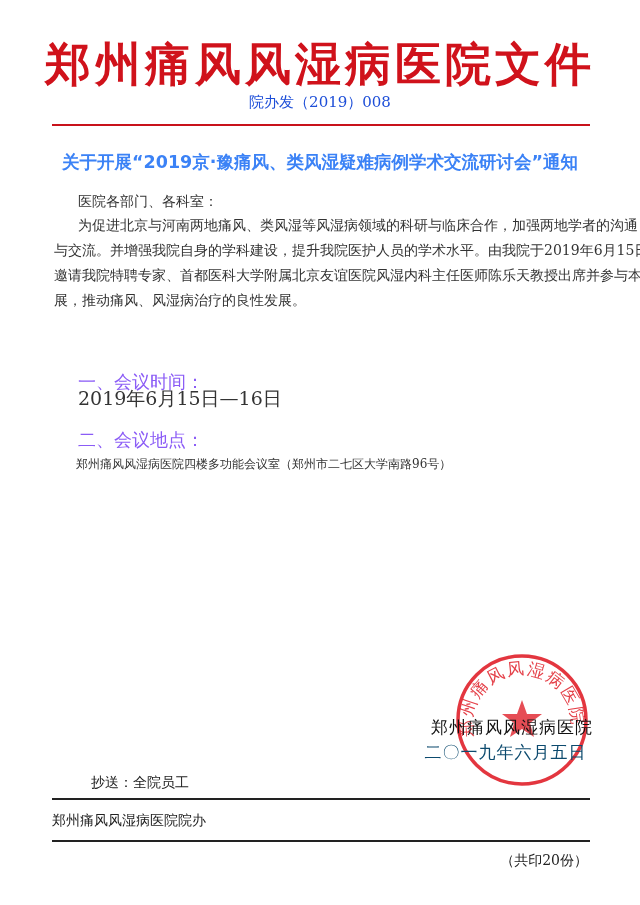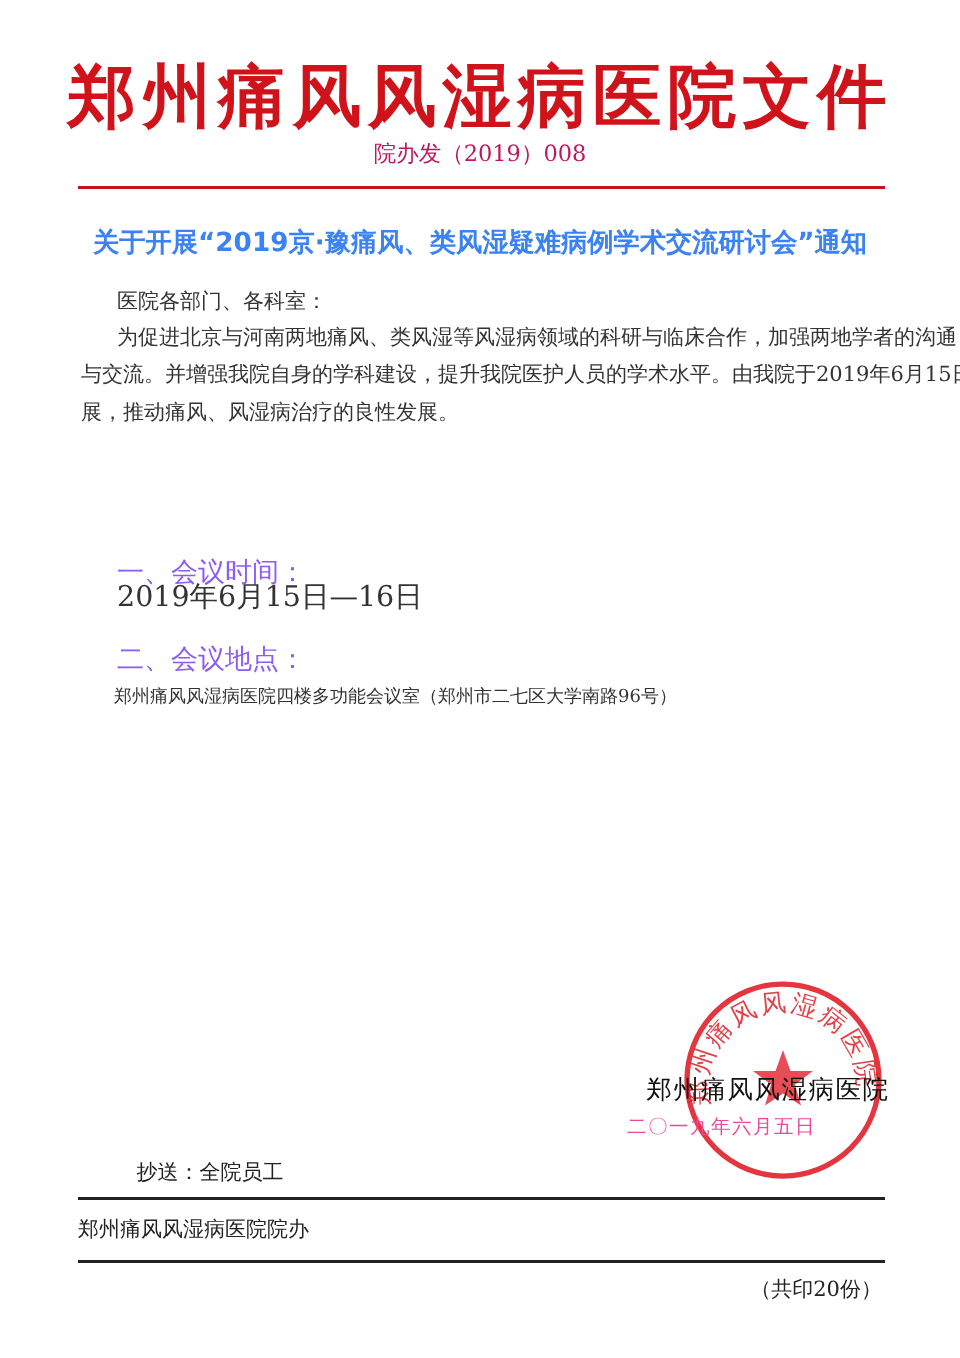--- a/index.html
+++ b/index.html
@@ -1,34 +1,34 @@
 <!DOCTYPE html>
 <html><head>
 <meta charset="utf-8">
 <style>
   html, body { margin:0; padding:0; background:#fff; }
   body { width:640px; height:905px; position:relative; overflow:hidden; font-family:"DejaVu Serif", serif; color:#222; }
   .abs { position:absolute; }
   .header-title { left:0; width:640px; top:36px; text-align:center; color:#d0121b; font-family:"DejaVu Sans", sans-serif; font-weight:bold; font-size:46px; letter-spacing:4px; line-height:56px; white-space:nowrap; }
-  .doc-number { left:0; width:640px; top:92px; text-align:center; font-size:15px; color:#be185d; line-height:20px; }
+  .doc-number { left:0; width:640px; top:92px; text-align:center; font-size:15px; color:#1d4ed8; line-height:20px; }
   .red-rule { left:52px; width:538px; top:124px; height:2px; background:#c8121b; }
   .notice-title { left:0; width:640px; top:150px; text-align:center; font-family:"DejaVu Sans", sans-serif; font-weight:bold; font-size:17.5px; color:#3b82f6; line-height:24px; white-space:nowrap; }
   .body-text { font-size:14px; line-height:25px; color:#333; }
   .salutation { left:78px; top:189px; }
   .para { left:54px; top:213px; width:540px; }
   .para-line { display:block; white-space:nowrap; }
   .para-line.indent { padding-left:24px; }
   .section-heading { font-family:"DejaVu Sans", sans-serif; font-size:18px; color:#8b5cf6; line-height:24px; white-space:nowrap; }
   .sec1 { left:78px; top:370px; }
   .sec1-val { left:78px; top:386px; font-size:19px; }
   .sec2 { left:78px; top:428px; }
   .sec2-val { left:76px; top:452px; font-size:12px; }
   .seal { left:454px; top:652px; width:136px; height:136px; }
   .signer { left:418px; top:715px; width:175px; text-align:right; font-size:17px; line-height:24px; color:#111; letter-spacing:1px; white-space:nowrap; }
-  .date { left:418px; top:740px; width:175px; text-align:left; font-size:13px; line-height:24px; color:#ec4899; letter-spacing:1px; white-space:nowrap; }
+  .date { left:418px; top:740px; width:175px; text-align:center; font-size:17px; line-height:24px; color:#0c4a6e; letter-spacing:1px; white-space:nowrap; }
   .cc { left:52px; top:772px; font-size:14px; line-height:20px;margin-left:39px; }
   .rule-black { left:52px; width:538px; height:2px; background:#222; }
   .rule1 { top:798px; }
   .rule2 { top:840px; height:1.5px; }
   .issuer { left:52px; top:810px; font-size:14px; line-height:20px; }
   .copies { right:52px; top:850px; font-size:14px; line-height:20px; text-align:right; }
 </style>
 </head>
 <body>
 
@@ -36,20 +36,21 @@
 <div class="abs doc-number">院办发（2019）008</div>
 <div class="abs red-rule"></div>
 
 <div class="abs notice-title">关于开展“2019京·豫痛风、类风湿疑难病例学术交流研讨会”通知</div>
 
 <div class="abs body-text salutation">医院各部门、各科室：</div>
 
 <div class="abs body-text para">
   <span class="para-line indent">为促进北京与河南两地痛风、类风湿等风湿病领域的科研与临床合作，加强两地学者的沟通</span>
   <span class="para-line">与交流。并增强我院自身的学科建设，提升我院医护人员的学术水平。由我院于2019年6月15日</span>
+  <span class="para-line">邀请我院特聘专家、首都医科大学附属北京友谊医院风湿内科主任医师陈乐天教授出席并参与本</span>
   <span class="para-line">展，推动痛风、风湿病治疗的良性发展。</span>
 </div>
 
 <div class="abs section-heading sec1">一、会议时间：</div>
 <div class="abs body-text sec1-val">2019年6月15日—16日</div>
 <div class="abs section-heading sec2">二、会议地点：</div>
 <div class="abs body-text sec2-val">郑州痛风风湿病医院四楼多功能会议室（郑州市二七区大学南路96号）</div>
 
 <svg class="abs seal" viewBox="0 0 136 136">
   <defs>

